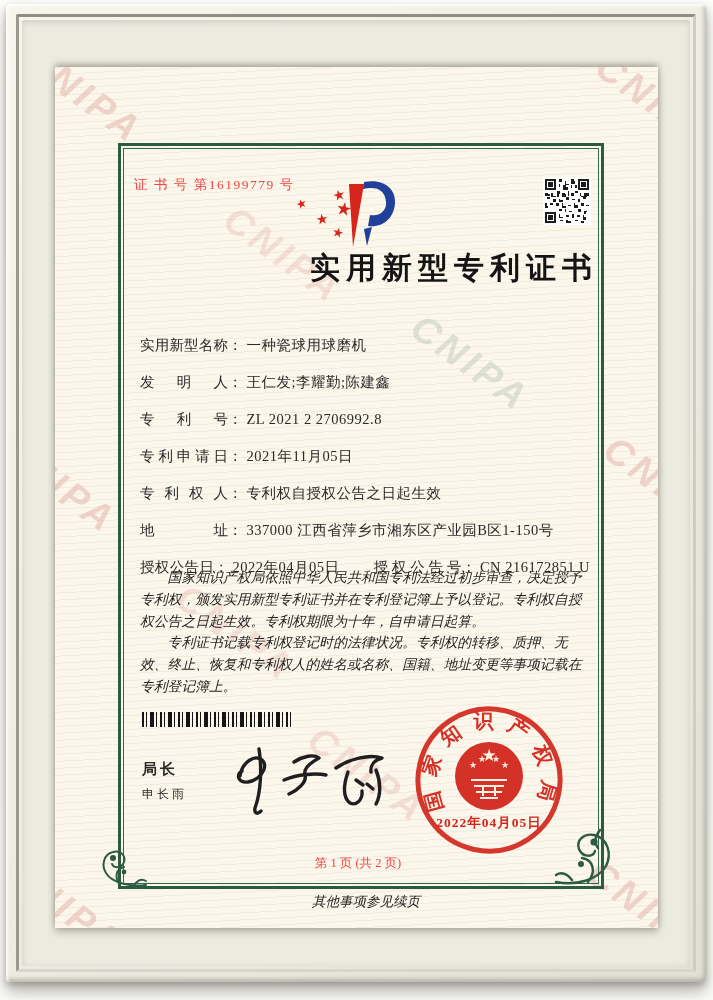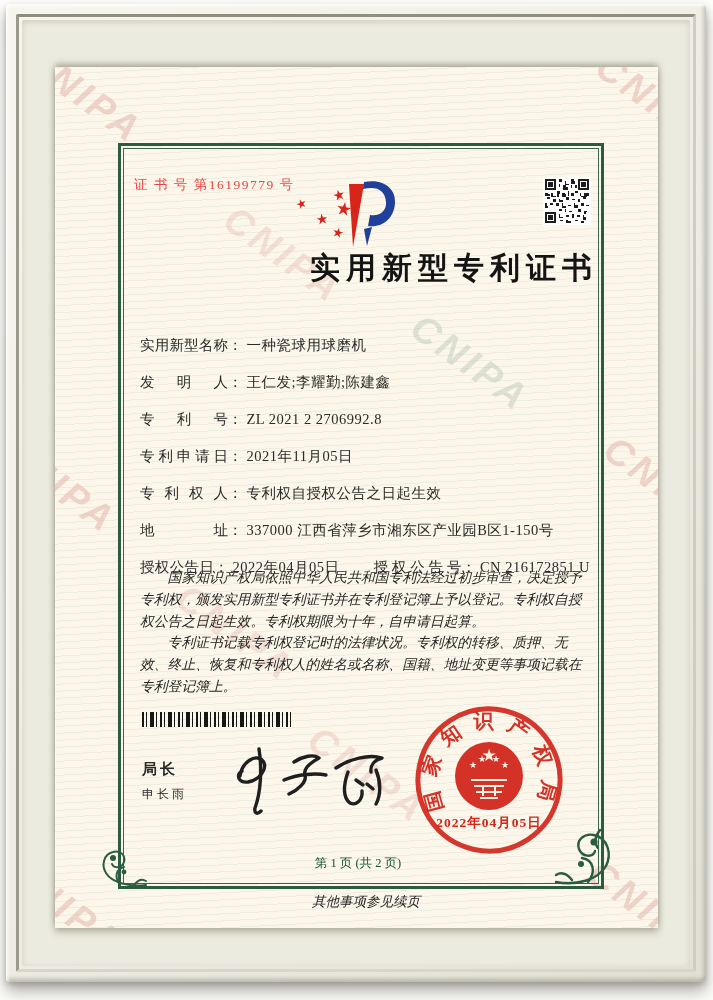--- a/index.html
+++ b/index.html
@@ -54,21 +54,21 @@
     background:repeating-linear-gradient(90deg,#161616 0 2px,rgba(0,0,0,0) 2px 4px,#161616 4px 5px,
       rgba(0,0,0,0) 5px 8px,#161616 8px 12px,rgba(0,0,0,0) 12px 14px,#161616 14px 15px,rgba(0,0,0,0) 15px 18px);}
   .signer-title{position:absolute;left:142px;top:760px;font-size:15px;font-weight:600;letter-spacing:3px;text-align:right;}
   .signer-name{position:absolute;left:142px;top:786px;font-size:12px;font-weight:400;letter-spacing:3px;}
   .signature{position:absolute;left:224px;top:740px;}
   .seal{position:absolute;left:413px;top:704px;width:152px;height:152px;}
   .seal svg{position:absolute;left:0;top:0;}
   .seal .ring{transform:rotate(-33deg);}
   .seal-date{position:absolute;left:6px;right:6px;bottom:24px;text-align:center;
              font-size:13.5px;font-weight:700;color:#d2261c;letter-spacing:1px;}
-  .page-info{position:absolute;left:118px;top:855px;width:480px;text-align:center;font-size:12.5px;color:#14532d;}
+  .page-info{position:absolute;left:118px;top:855px;width:480px;text-align:center;font-size:12.5px;color:#ef4444;}
   .cont-note{position:absolute;left:126px;top:893px;width:480px;text-align:center;
              font-size:13.5px;font-style:italic;color:#222;}
 </style>
 </head>
 <body>
 
 <div class="page">
 
   <div class="frame">
     <div class="frame-groove"></div>

